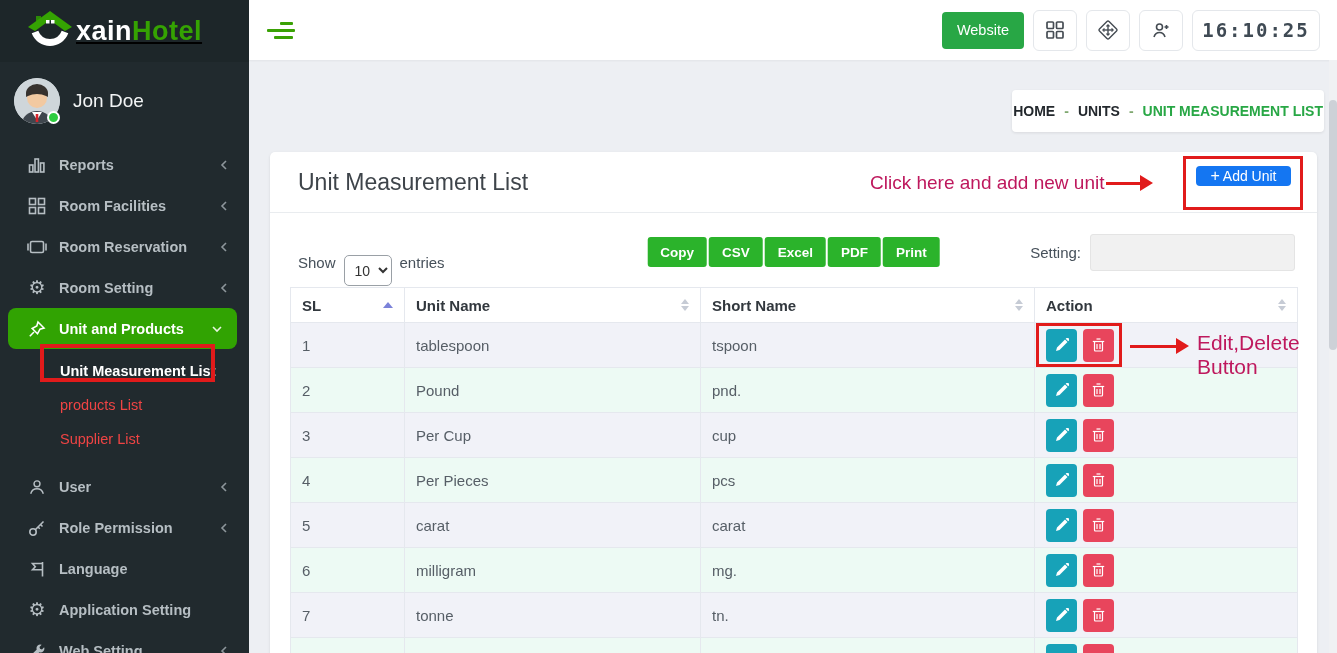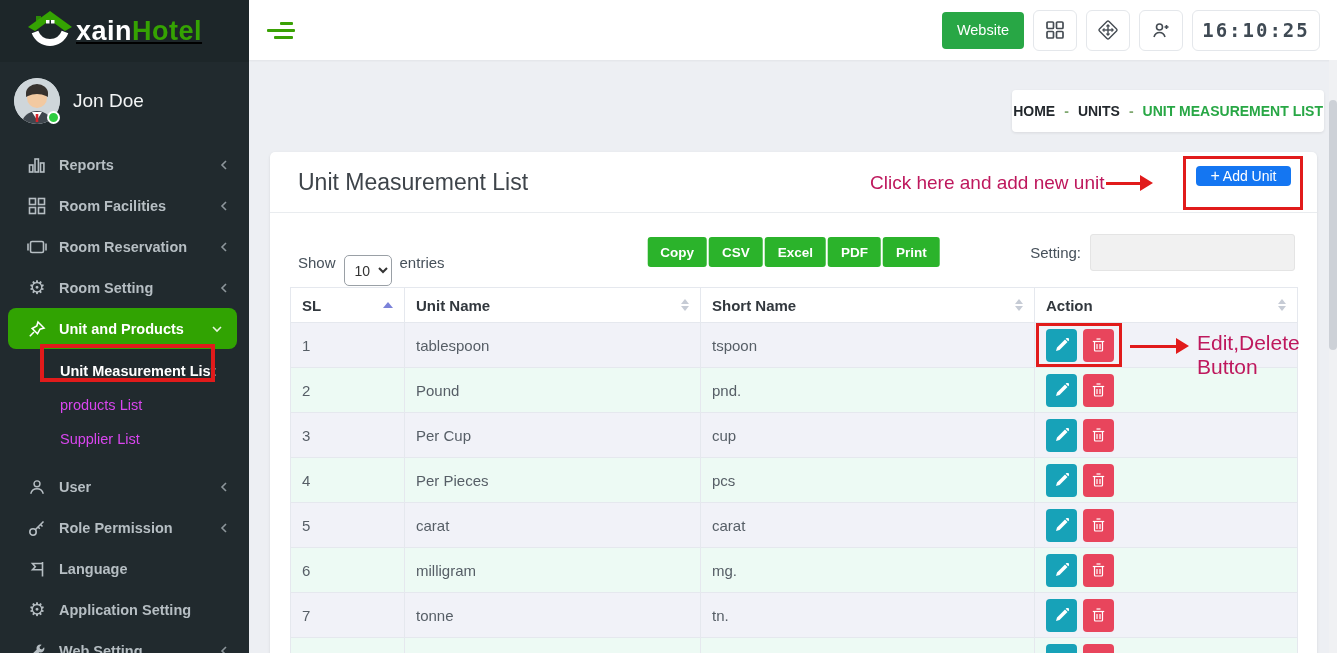--- a/index.html
+++ b/index.html
@@ -23,21 +23,21 @@
   .side-item { position:relative; display:flex; align-items:center; height:41px; padding-left:26px; color:#b6bec3; cursor:pointer; }
   .side-item .s-icon { width:22px; display:flex; justify-content:center; color:#b6bec3; }
   .side-item .s-label { font-size:14.5px; font-weight:600; margin-left:11px; }
   .side-item .chev { position:absolute; right:20px; top:50%; transform:translateY(-50%); color:#8d969b; display:flex; }
   .side-item.active { background:#31a302; margin:0 12px 0 8px; padding-left:18px; border-radius:8px; color:#ffffff; }
   .side-item.active .s-icon { color:#fff; }
   .side-item.active .s-label { color:#fff; font-weight:700; }
   .side-item.active .chev { right:14px; color:#e7f5e0; }
   .gear-glyph { font-size:19px; line-height:1; font-family:"DejaVu Sans",sans-serif; }
   .submenu { padding:5px 0 10px; }
-  .sub-item { height:34px; line-height:34px; padding-left:60px; font-size:14.5px; color:#d946ef; cursor:pointer; }
+  .sub-item { height:34px; line-height:34px; padding-left:60px; font-size:14.5px; color:#ef4444; cursor:pointer; }
   .sub-item.active { color:#ffffff; font-weight:600; }
 
   
   .topbar { position:absolute; left:249px; top:0; width:1088px; height:60px; background:#ffffff; box-shadow:0 1px 2px rgba(0,0,0,.05); z-index:4; display:flex; align-items:center; }
   .hamburger { margin-left:18px; cursor:pointer; width:30px; }
   .hamburger i { display:block; height:3px; background:#3aa105; border-radius:1px; margin-bottom:4px; }
   .hamburger .b1 { width:13px; margin-left:13px; }
   .hamburger .b2 { width:28px; margin-left:0; }
   .hamburger .b3 { width:19px; margin-left:7px; margin-bottom:0; }
   .top-right { margin-left:auto; display:flex; align-items:center; gap:9px; padding-right:17px; }

